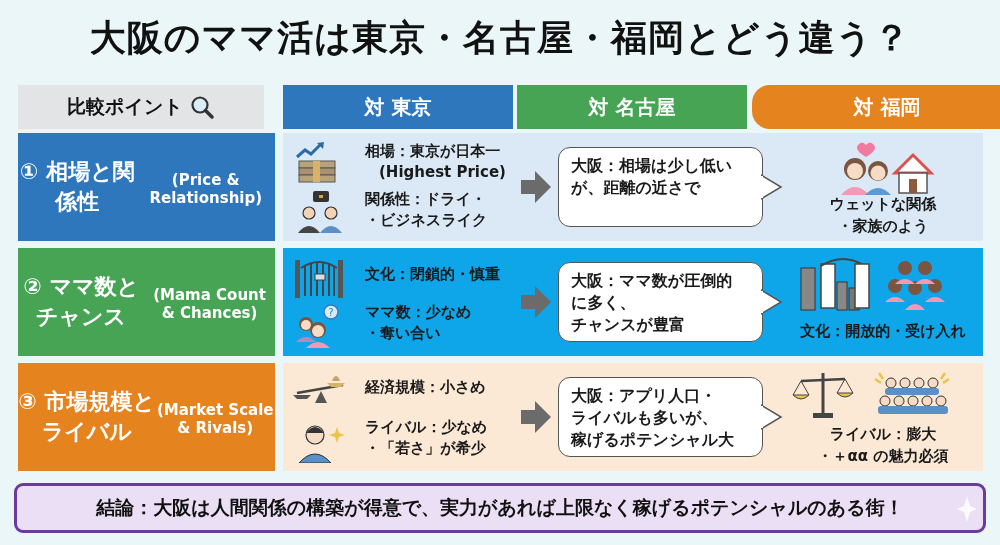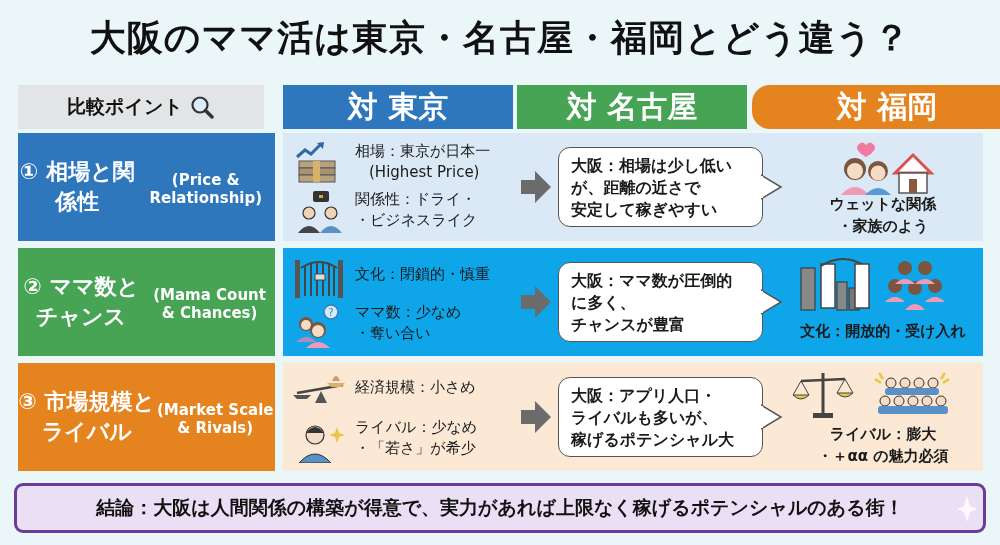--- a/index.html
+++ b/index.html
@@ -10,21 +10,21 @@
     color: #1a1a1a;
     position: relative;
   }
   .title {
     position: absolute; left: 0; top: 14px; width: 1000px; text-align: center;
     font-size: 36px; font-weight: bold; letter-spacing: 1px; color: #111;
   }
   .hcell {
     position: absolute; top: 85px; height: 44px;
     display: flex; align-items: center; justify-content: center;
-    font-size: 30px; font-weight: bold; color: #fff;
+    font-size: 20px; font-weight: bold; color: #fff;
   }
   .hcell.point { left: 18px; width: 246px; background: #e2e4e6; color: #111; font-size: 19px; }
   .hcell.tokyo { left: 283px; width: 230px; background: #2e77bd; }
   .hcell.nagoya { left: 517px; width: 230px; background: #46a454; }
   .hcell.fukuoka { left: 752px; width: 270px; background: #e5831f; border-radius: 18px; }
   .mag { margin-left: 6px; display: inline-block; width: 26px; height: 26px; }
 
   .rowlabel {
     position: absolute; left: 18px; width: 257px;
     display: flex; flex-direction: row; align-items: center; justify-content: center;
@@ -41,21 +41,21 @@
   .rowlabel.r1 { background: #2e77bd; }
   .rowlabel.r2 { background: #46a454; }
   .rowlabel.r3 { background: #e5831f; }
   .rowpanel.r1 { background: #dbe9f6; }
   .rowpanel.r2 { background: #0ea5e9; }
   .rowpanel.r3 { background: #fbe8d5; }
 
   .tokyo-col { position: absolute; left: 10px; top: 0; width: 225px; height: 100%; }
   .titem { position: absolute; left: 0; display: flex; align-items: flex-start; }
   .titem .ic { width: 56px; height: 46px; flex: none; }
-  .titem .txt { font-size: 15px; font-weight: normal; line-height: 21px; margin-left: 6px; }
+  .titem .txt { font-size: 15px; font-weight: bold; line-height: 21px; margin-left: 16px; }
 
   .arrow { position: absolute; left: 238px; top: 38px; width: 30px; height: 32px; }
   .bubble {
     position: absolute; left: 275px; top: 14px; width: 205px; height: 80px;
     background: #fff; border: 1.5px solid #555; border-radius: 12px;
     padding: 7px 12px; font-size: 16px; font-weight: bold; line-height: 22px;
   }
   .bubble-tail { position: absolute; left: 478px; top: 40px; width: 22px; height: 28px; }
 
   .fuk-col { position: absolute; left: 500px; top: 0; width: 200px; height: 100%; text-align: center; }
@@ -120,21 +120,20 @@
         <div>・ビジネスライク</div>
       </div>
     </div>
   </div>
   <svg class="arrow" viewBox="0 0 30 32">
     <polygon points="0,9 14,9 14,0 30,16 14,32 14,23 0,23" fill="#6b6b6b"></polygon>
   </svg>
   <div class="bubble">
     <div>大阪：相場は少し低い</div>
     <div>が、距離の近さで</div>
-    <div>安定して稼ぎやすい</div>
   </div>
   <svg class="bubble-tail" viewBox="0 0 22 28">
     <polygon points="0,2 20,14 0,26" fill="#fff" stroke="#555" stroke-width="1.5"></polygon>
     <rect x="-1" y="3" width="3" height="22" fill="#fff"></rect>
   </svg>
   <div class="fuk-col">
     <svg class="fuk-ic" viewBox="0 0 200 56">
       <path d="M83 6 q-4 -5 -8 0 q-4 5 8 12 q12 -7 8 -12 q-4 -5 -8 0z" fill="#f07aa0"></path>
       <circle cx="72" cy="30" r="11" fill="#7a5540"></circle>
         <circle cx="72" cy="32" r="8" fill="#f6dcc4"></circle>

